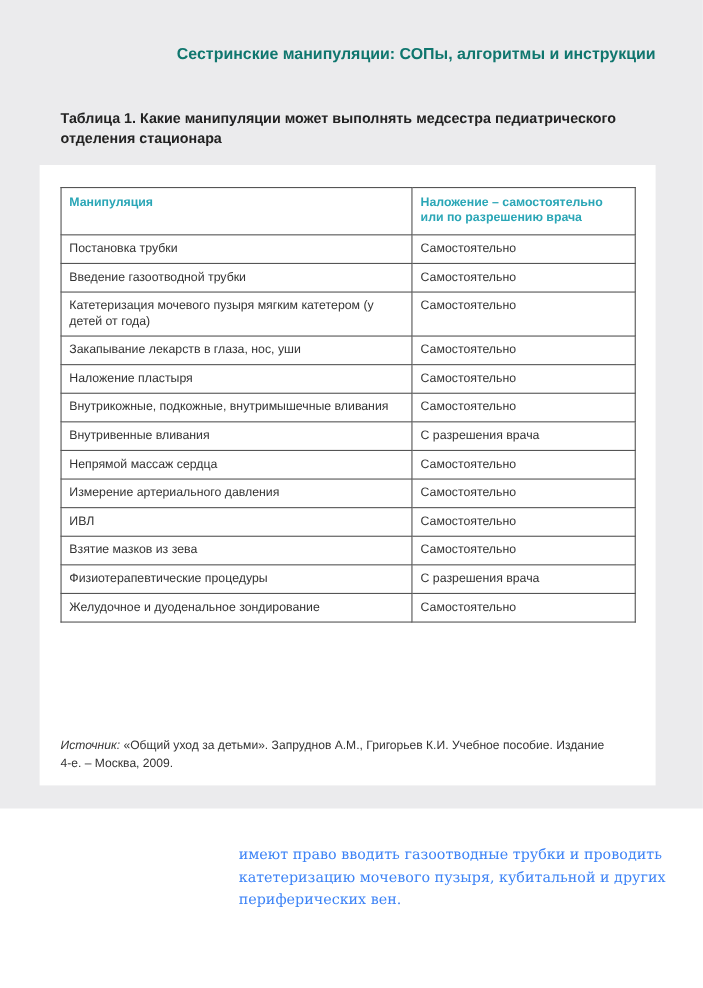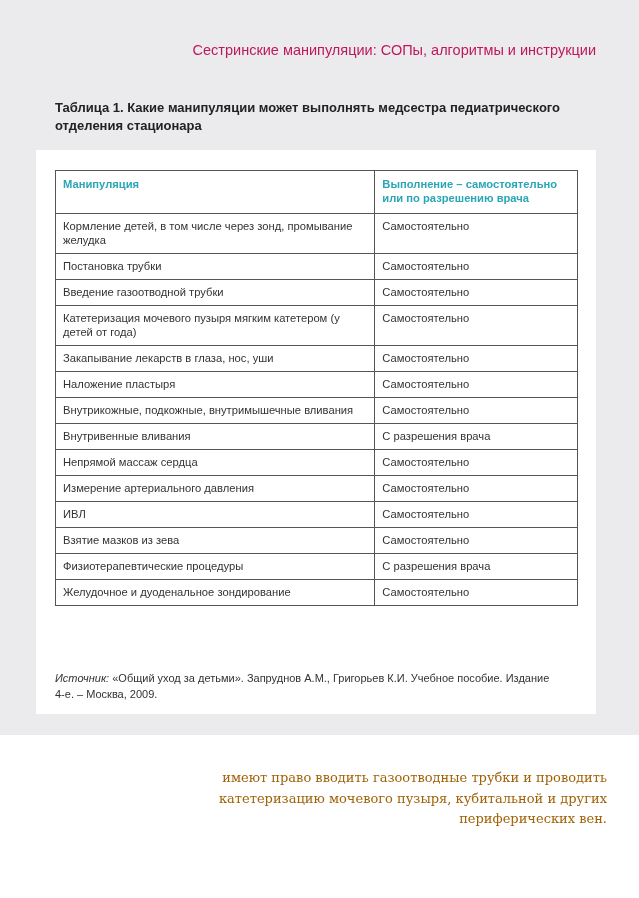--- a/index.html
+++ b/index.html
@@ -8,21 +8,21 @@
     background: #ffffff;
     font-family: "DejaVu Sans", "Liberation Sans", sans-serif;
   }
   .gray-band {
     position: absolute; left: 0; top: 0; width: 639px; height: 735px;
     background: #ebebed;
   }
   .running-head {
     position: absolute; right: 43px; top: 42px;
     font-family: "Liberation Sans", sans-serif;
-    font-size: 14.5px; color: #be185d; white-space: nowrap;
+    font-size: 14.5px; color: #0f766e; white-space: nowrap; font-weight: bold;
   }
   .table-caption {
     position: absolute; left: 55px; top: 99px; width: 520px;
     font-family: "Liberation Sans", sans-serif;
     font-weight: bold; font-size: 13px; line-height: 18px; color: #222;
   }
   .panel {
     position: absolute; left: 36px; top: 150px; width: 560px; height: 564px;
     background: #ffffff;
   }
@@ -47,49 +47,45 @@
   table.manip col.c2 { width: 203px; }
   .source {
     position: absolute; left: 19px; top: 521px; width: 500px;
     font-family: "Liberation Sans", sans-serif;
     font-size: 11px; line-height: 15.5px; color: #333;
   }
   .source i { font-style: italic; text-align: right; }
   .body-text {
     position: absolute; left: 217px; top: 768px; width: 390px;
     font-family: "DejaVu Serif", "Liberation Serif", serif;
-    font-size: 13px; line-height: 20.5px; color: #a16207; text-align: right;
+    font-size: 13px; line-height: 20.5px; color: #3b82f6;
   }
 </style>
 </head>
 <body>
 
 <div class="gray-band"></div>
 
 <div class="running-head">Сестринские манипуляции: СОПы, алгоритмы и инструкции</div>
 
 <div class="table-caption">Таблица 1. Какие манипуляции может выполнять медсестра педиатрического отделения стационара</div>
 
 <div class="panel">
   <table class="manip">
     <colgroup>
         <col class="c1">
         <col class="c2">
       </colgroup>
     <thead>
       <tr>
         <th>Манипуляция</th>
-        <th>Выполнение – самостоятельно или по разрешению врача</th>
+        <th>Наложение – самостоятельно или по разрешению врача</th>
       </tr>
     </thead>
     <tbody id="table-body">
-        <tr>
-          <td>Кормление детей, в том числе через зонд, промывание желудка</td>
-          <td>Самостоятельно</td>
-        </tr>
         <tr>
           <td>Постановка трубки</td>
           <td>Самостоятельно</td>
         </tr>
         <tr>
           <td>Введение газоотводной трубки</td>
           <td>Самостоятельно</td>
         </tr>
         <tr>
           <td>Катетеризация мочевого пузыря мягким катетером (у детей от года)</td>

